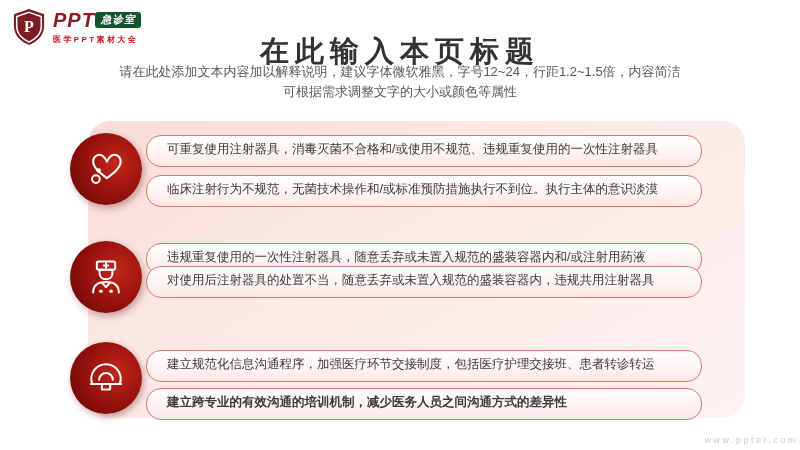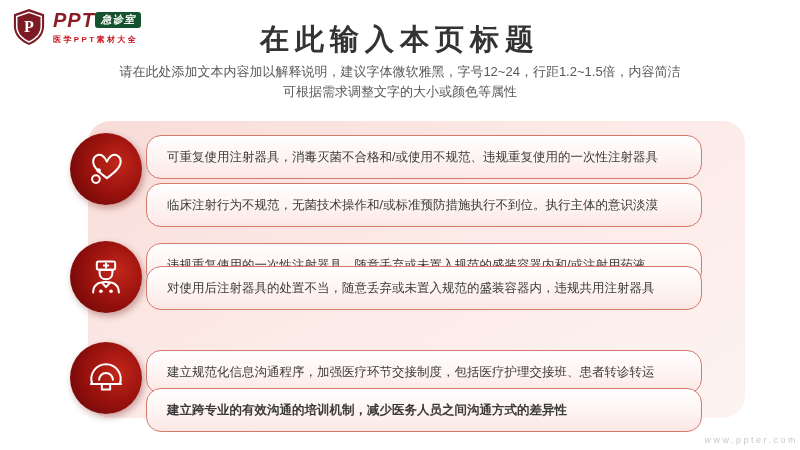--- a/index.html
+++ b/index.html
@@ -12,41 +12,41 @@
   .logo { position:absolute; left:12px; top:8px; display:flex; align-items:flex-start; }
   .logo svg.shield { width:34px; height:38px; display:block; }
   .logo-text { margin-left:7px; padding-top:2px; }
   .brand-row { display:flex; align-items:center; }
   .brand { font-size:20px; font-weight:900; font-style:italic; letter-spacing:1px; color:#8c1d26; line-height:1; }
   .badge { background:#14532d; color:#fff; font-size:10.5px; font-weight:bold; font-style:italic;
            padding:2px 6px 3px; border-radius:3px; line-height:1; letter-spacing:1px; }
   .tagline { margin-top:4px; font-size:8px; font-weight:bold; letter-spacing:2.4px; color:#c8161e; }
 
   
-  .title { position:absolute; top:20px; left:0; width:800px; text-align:center;
+  .title { position:absolute; top:32px; left:0; width:800px; text-align:center;
            font-size:29px; font-weight:800; letter-spacing:6px; color:#333333; }
   .subtitle { position:absolute; top:62px; left:60px; width:680px; text-align:center;
               font-size:13px; color:#585858; line-height:1.55; }
 
   
   .panel { position:absolute; left:88px; top:121px; width:657px; height:297px; border-radius:22px;
            background:linear-gradient(150deg,#f8dcd8 0%,#fceae7 45%,#fdf3f1 100%); }
 
   .circle { position:absolute; left:70px; width:72px; height:72px; border-radius:50%;
             background:radial-gradient(circle at 66% 42%, #c2271a 0%, #97110d 50%, #5e0606 100%);
             box-shadow:2px 3px 7px rgba(96,8,8,0.35);
             display:flex; align-items:center; justify-content:center; }
   .circle svg { width:44px; height:44px; }
   .c1 { top:133px; } .c2 { top:241px; } .c3 { top:342px; }
 
-  .pill { position:absolute; left:146px; width:556px; height:44px; border:1px solid #d5796d; border-radius:15px;
+  .pill { position:absolute; left:146px; width:556px; height:32px; border:1px solid #d5796d; border-radius:15px;
           background:linear-gradient(180deg,#ffffff 0%,#fdf1ef 65%,#fbe7e4 100%);
-          display:flex; align-items:center; padding:12px 20px;
+          display:flex; padding:5px 20px;
           font-size:12.5px; color:#3a3a3a; white-space:nowrap; overflow:hidden; }
-  .p1 { top:135px; } .p2 { top:183px; }
+  .p1 { top:135px; } .p2 { top:175px; }
   .p3 { top:243px; } .p4 { top:266px; }
   .p5 { top:350px; } .p6 { top:388px;font-weight:bold; }
 
   .watermark { position:absolute; right:2px; bottom:5px; font-size:9px; letter-spacing:2.5px; color:#c9c9c9; }
 
   .icon-stroke { fill:none; stroke:#ffffff; stroke-width:2.2; stroke-linecap:round; stroke-linejoin:round; }
 </style>
 </head>
 <body>
 

